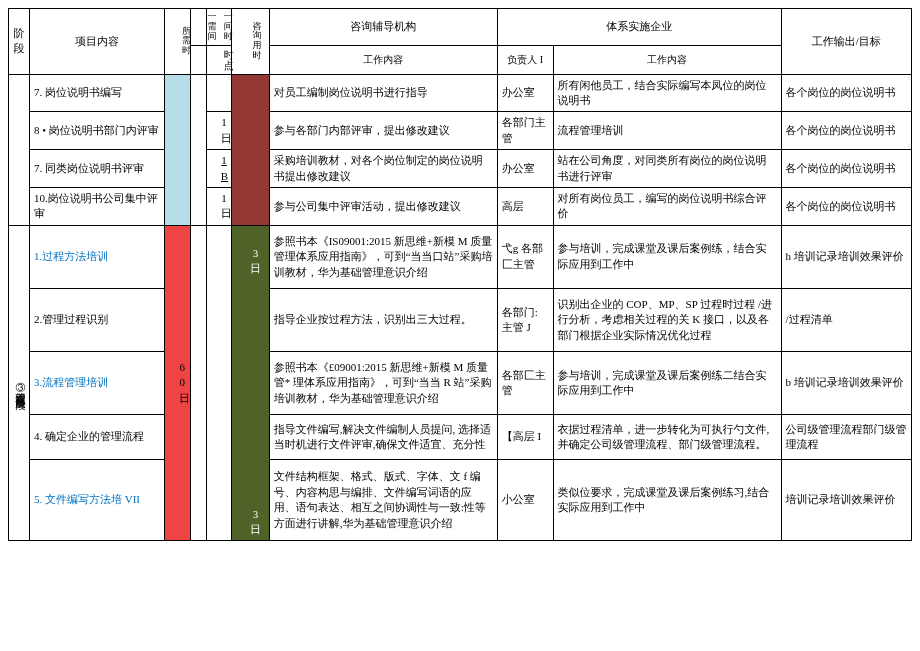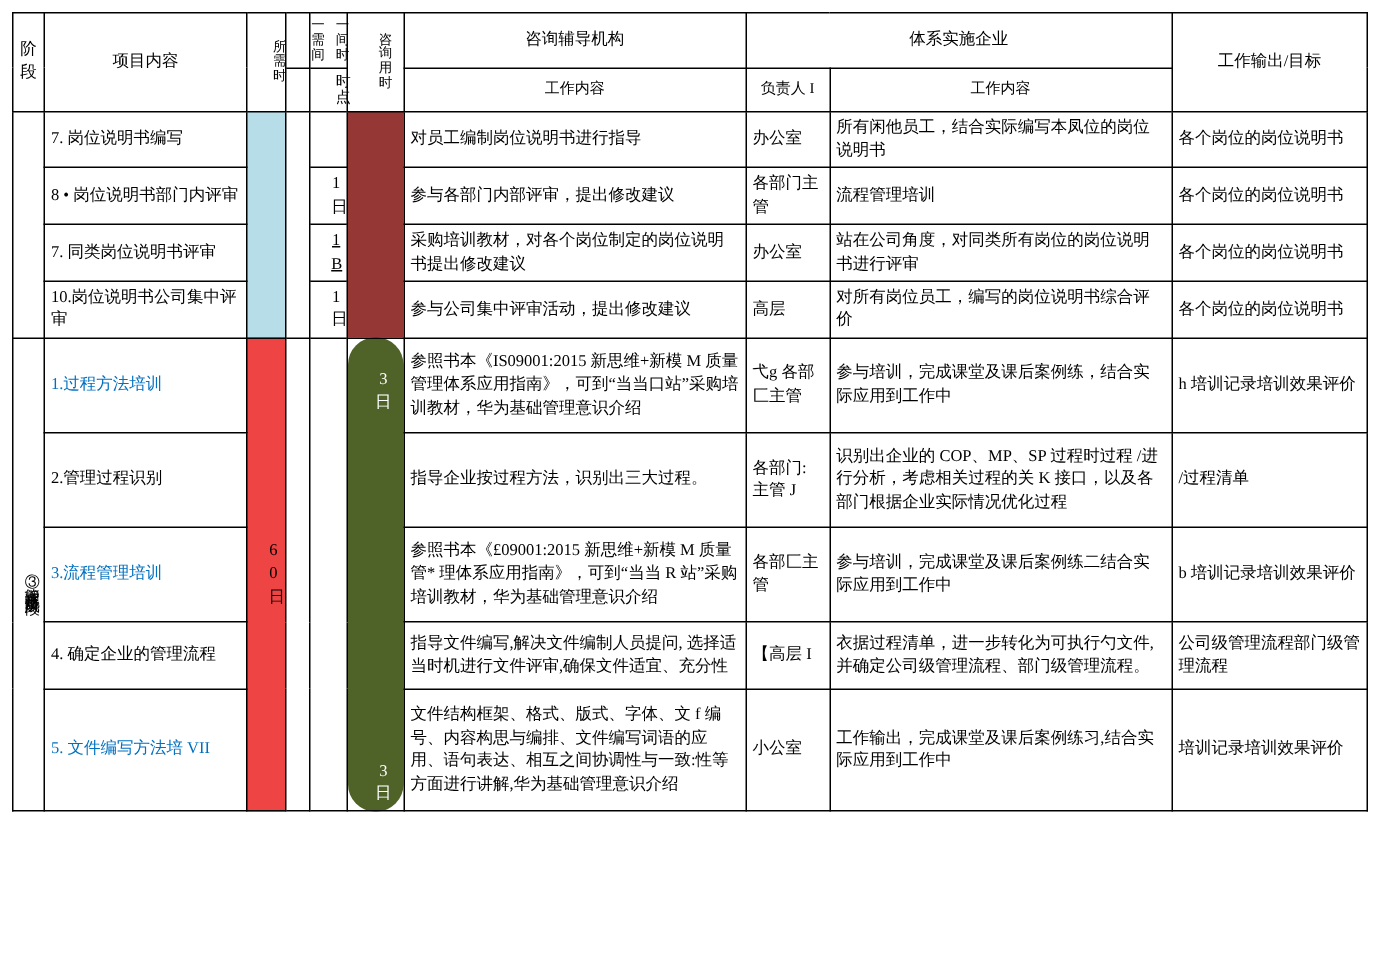--- a/index.html
+++ b/index.html
@@ -42,21 +42,21 @@
     text-orientation: upright;
     text-align: center;
     letter-spacing: 1px;
     font-size: 10px;
   }
   .link { color: #0070c0; text-decoration: none; }
   .ul { text-decoration: underline; }
   .bg-teal   { background: #b7dee8; }
   .bg-pink   { background: #ef4444; }
   .bg-red    { background: #953735; color:#fff; }
-  .bg-olive  { background: #4f6228; color:#fff;border-radius:18px; }
+  .bg-olive  { background: #4f6228; color:#fff; }
   .center { text-align: center; padding-left: 14px; }
   .subhead th { font-size: 10px; }
   .tiny { font-size: 9px; line-height: 1.1; padding-left: 17px; }
 </style>
 </head>
 <body>
 
 <table>
   <colgroup>
     <col class="c-stage">
@@ -163,17 +163,17 @@
     <td>4. 确定企业的管理流程</td>
     <td>指导文件编写,解决文件编制人员提问, 选择适当时机进行文件评审,确保文件适宜、充分性</td>
     <td>【高层 I</td>
     <td>衣据过程清单，进一步转化为可执行勺文件,并确定公司级管理流程、部门级管理流程。</td>
     <td>公司级管理流程部门级管理流程</td>
   </tr>
   <tr>
     <td><span class="link">5. 文件编写方法培 VII</span></td>
     <td>文件结构框架、格式、版式、字体、文 f 编号、内容构思与编排、文件编写词语的应用、语句表达、相互之间协调性与一致:性等方面进行讲解,华为基础管理意识介绍</td>
     <td>小公室</td>
-    <td>工作输出，完成课堂及课后案例练习,结合实际应用到工作中</td>
+    <td>类似位要求，完成课堂及课后案例练习,结合实际应用到工作中</td>
     <td>培训记录培训效果评价</td>
   </tr>
 </tbody>
   </table>
 
 </body></html>

